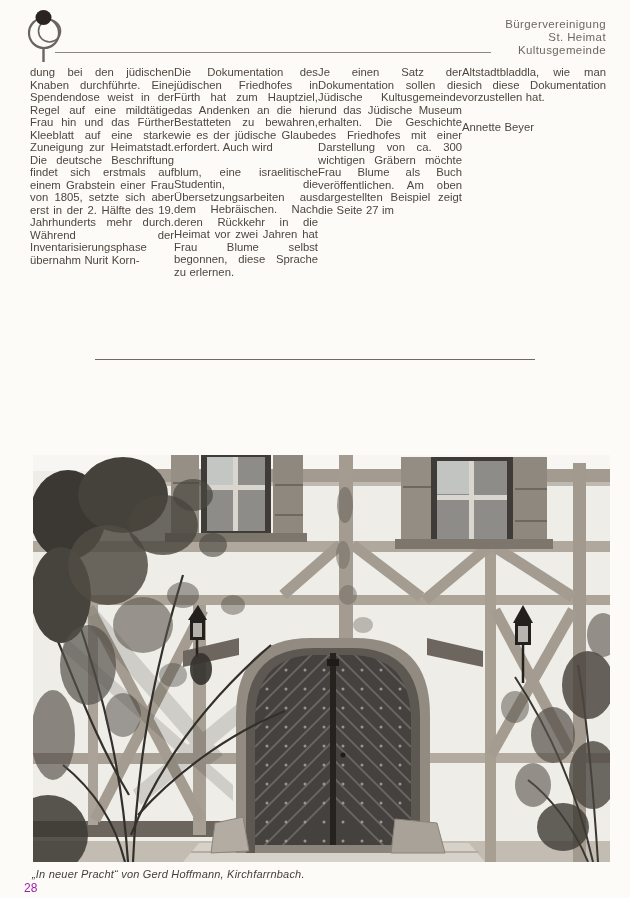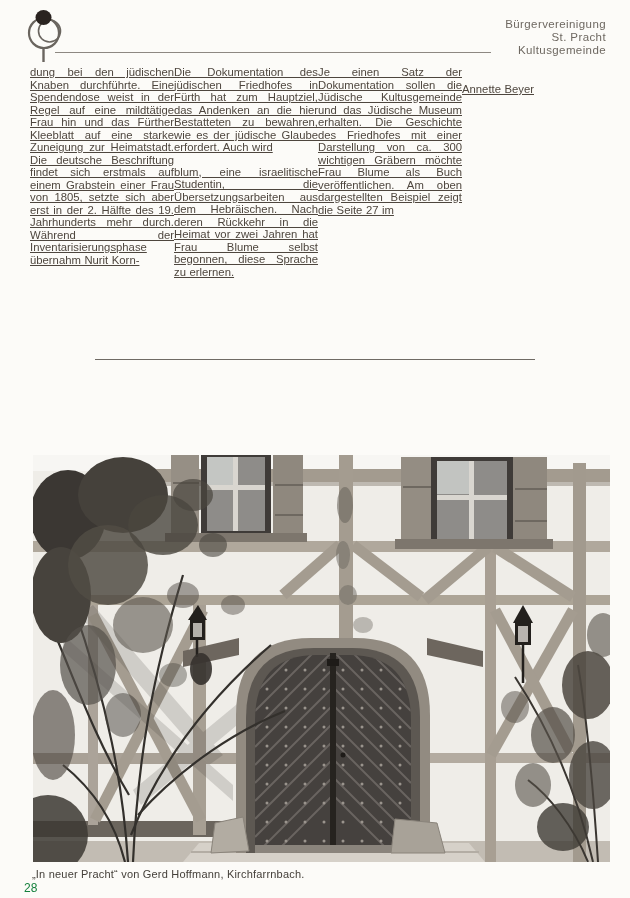--- a/index.html
+++ b/index.html
@@ -15,68 +15,69 @@
   .logo{position:absolute;left:26px;top:7px;width:42px;height:56px;}
   .org{
     position:absolute;top:18px;right:24px;
     text-align:right;font-size:11.5px;line-height:13px;
     letter-spacing:.4px;color:#6e6861;
   }
   .header-rule{position:absolute;top:52px;left:55px;width:436px;height:1px;background:#8d8882;}
   
   .columns{
     position:absolute;top:66px;left:30px;width:576px;
-    display:flex;text-decoration:underline;
+    display:flex;
   }
   .column{flex:1;min-width:0;font-size:11.3px;line-height:12.5px;text-align:justify;
     hyphens:auto;-webkit-hyphens:auto;word-spacing:.4px;}
   .column p{margin:0;}
   .column p + p{margin-top:12px;}
   .column.tight p + p{margin-top:7px;}
   .byline{margin-top:17px;font-size:11.3px;}
   
   .section-divider{position:absolute;top:359px;left:95px;width:440px;height:1px;background:#6f6a64;}
   
   .photo{position:absolute;top:455px;left:33px;width:577px;height:407px;background:#efede8;}
   .photo svg{display:block;width:100%;height:100%;}
   
-  .caption{position:absolute;top:868px;left:32px;font-size:11px;color:#45403a;letter-spacing:.2px;}
-  .folio{position:absolute;top:881px;left:24px;font-size:12px;color:#15803d;}
+  .caption{position:absolute;top:868px;left:32px;font-size:11px;font-style:italic;color:#45403a;letter-spacing:.2px;}
+  .folio{position:absolute;top:881px;left:24px;font-size:12px;color:#a21caf;}
 </style>
 </head>
 <body>
 
 <div class="page">
 
   <svg class="logo" viewBox="0 0 42 56" aria-hidden="true">
     <circle cx="18" cy="26" r="15" fill="none" stroke="#6a655f" stroke-width="2.2"></circle>
     <circle cx="23.5" cy="24" r="11" fill="none" stroke="#6a655f" stroke-width="1.6"></circle>
     <ellipse cx="17.5" cy="10.5" rx="8" ry="7.5" fill="#2a2320"></ellipse>
     <line x1="17.5" y1="40" x2="17.5" y2="55" stroke="#6a655f" stroke-width="2.4"></line>
   </svg>
 
   <div class="org">
     <div>Bürgervereinigung</div>
-    <div>St. Pracht</div>
+    <div>St. Heimat</div>
     <div>Kultusgemeinde</div>
   </div>
   <div class="header-rule"></div>
 
   <div class="columns">
     <div class="column">
         <p>dung bei den jüdischen Knaben durchführte. Eine Spendendose weist in der Regel auf eine mildtätige Frau hin und das Fürther Kleeblatt auf eine starke Zuneigung zur Heimatstadt. Die deutsche Beschriftung findet sich erstmals auf einem Grabstein einer Frau von 1805, setzte sich aber erst in der 2. Hälfte des 19. Jahrhunderts mehr durch. Während der Inventarisierungsphase übernahm Nurit Korn-</p>
       </div>
     <div class="column">
         <p>Die Dokumentation des jüdischen Friedhofes in Fürth hat zum Hauptziel, das Andenken an die hier Bestatteten zu bewahren, wie es der jüdische Glaube erfordert. Auch wird</p>
         <p>blum, eine israelitische Studentin, die Übersetzungsarbeiten aus dem Hebräischen. Nach deren Rückkehr in die Heimat vor zwei Jahren hat Frau Blume selbst begonnen, diese Sprache zu erlernen.</p>
       </div>
     <div class="column tight">
         <p>Je einen Satz der Dokumentation sollen die Jüdische Kultusgemeinde und das Jüdische Museum erhalten. Die Geschichte des Friedhofes mit einer Darstellung von ca. 300 wichtigen Gräbern möchte Frau Blume als Buch veröffentlichen. Am oben dargestellten Beispiel zeigt die Seite 27 im</p>
       </div>
     <div class="column">
+    <p>Altstadtbladdla, wie man sich diese Dokumentation vorzustellen hat.</p>
         <div class="byline">Annette Beyer</div>
       </div>
   </div>
 
   <div class="section-divider"></div>
 
   <div class="photo">
     <svg viewBox="0 0 577 407" preserveAspectRatio="none" aria-hidden="true">
       <defs>
         <clipPath id="doorClip">

